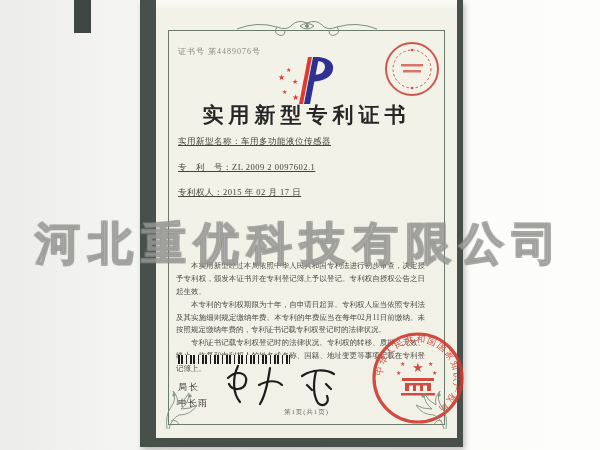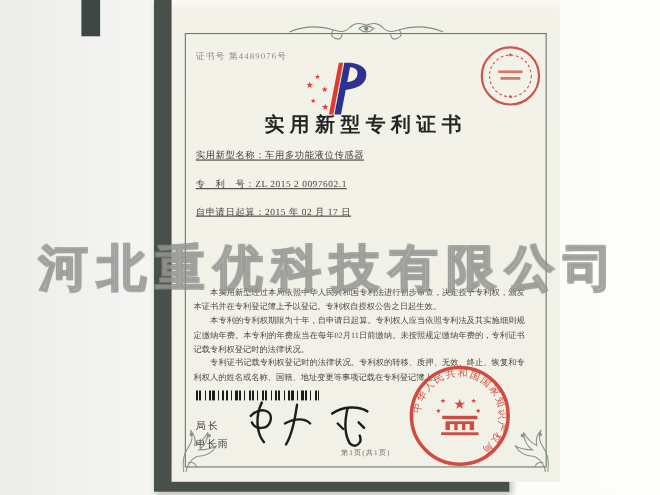--- a/index.html
+++ b/index.html
@@ -9,35 +9,35 @@
     font-family:"Liberation Serif","DejaVu Serif",serif;
   }
   .stage{position:absolute;inset:0;}
   
   .top-left-tab{position:absolute;left:74px;top:0;width:17px;height:33px;background:#3f4744;}
   .frame{
     position:absolute;left:140px;top:0;width:323px;height:447px;
     background:#47504b;box-shadow:2px 3px 6px rgba(0,0,0,.25);
   }
   .paper{
-    position:absolute;left:156px;top:0;width:353px;height:438px;
+    position:absolute;left:156px;top:0;width:301px;height:438px;
     background:linear-gradient(180deg,#fbfaf5 0px,#f3f2e9 10px,#f2f1e8 100%);
   }
   .inner-border{
     position:absolute;left:12px;top:30px;right:12px;bottom:13px;
     border:1.5px solid #6a7a6c;
   }
   .cert-no{
     position:absolute;left:22px;top:46px;font-size:8px;color:#8a8a80;letter-spacing:1px;
   }
   .logo{position:absolute;left:118px;top:54px;width:62px;height:54px;}
   .agency-stamp{position:absolute;right:16px;top:40px;width:58px;height:58px;opacity:.85;}
   .title{
     position:absolute;left:0;right:0;top:101px;text-align:center;
-    font-size:18px;font-weight:600;color:#262626;letter-spacing:5px;white-space:nowrap;
+    font-size:21px;font-weight:600;color:#262626;letter-spacing:5px;white-space:nowrap;
   }
   .fields{position:absolute;left:22px;right:20px;top:136px;}
   .field-row{display:flex;margin-bottom:13.5px;font-size:8.5px;color:#44433a;letter-spacing:.5px;white-space:nowrap;text-decoration:underline;}
   .field-row .lab{flex:0 0 auto;}
   .field-row .val{flex:0 0 auto;}
   .smudge{display:inline-block;width:70px;height:7px;margin-top:1px;border-radius:2px;
     background:rgba(90,95,90,.25);filter:blur(1.2px);}
   .paras{position:absolute;left:20px;right:32px;top:260px;font-size:7.5px;line-height:1.72;color:#4b4a42;}
   .paras p{margin:0;text-indent:2em;text-align:justify;}
   .barcode{
@@ -111,24 +111,24 @@
 
     <div class="title">实用新型专利证书</div>
 
     <div class="fields">
       <div class="field-row">
         <span class="lab">实用新型名称：</span>
         <span class="val">车用多功能液位传感器</span>
       </div>
       <div class="field-row">
         <span class="lab">专　利　号：</span>
-        <span class="val">ZL 2015 2 0097602.1</span>
+        <span class="val">ZL 2009 2 0097602.1</span>
       </div>
       <div class="field-row">
-        <span class="lab">自申请日起算：</span>
+        <span class="lab">专利权人：</span>
         <span class="val">2015 年 02 月 17 日</span>
       </div>
     </div>
 
     <div class="paras">
       <p>本实用新型经过本局依照中华人民共和国专利法进行初步审查，决定授予专利权，颁发本证书并在专利登记簿上予以登记。专利权自授权公告之日起生效。</p>
       <p>本专利的专利权期限为十年，自申请日起算。专利权人应当依照专利法及其实施细则规定缴纳年费。本专利的年费应当在每年02月11日前缴纳。未按照规定缴纳年费的，专利证书记载专利权登记时的法律状况。</p>
       <p>专利证书记载专利权登记时的法律状况。专利权的转移、质押、无效、终止、恢复和专利权人的姓名或名称、国籍、地址变更等事项记载在专利登记簿上。</p>
     </div>
 

